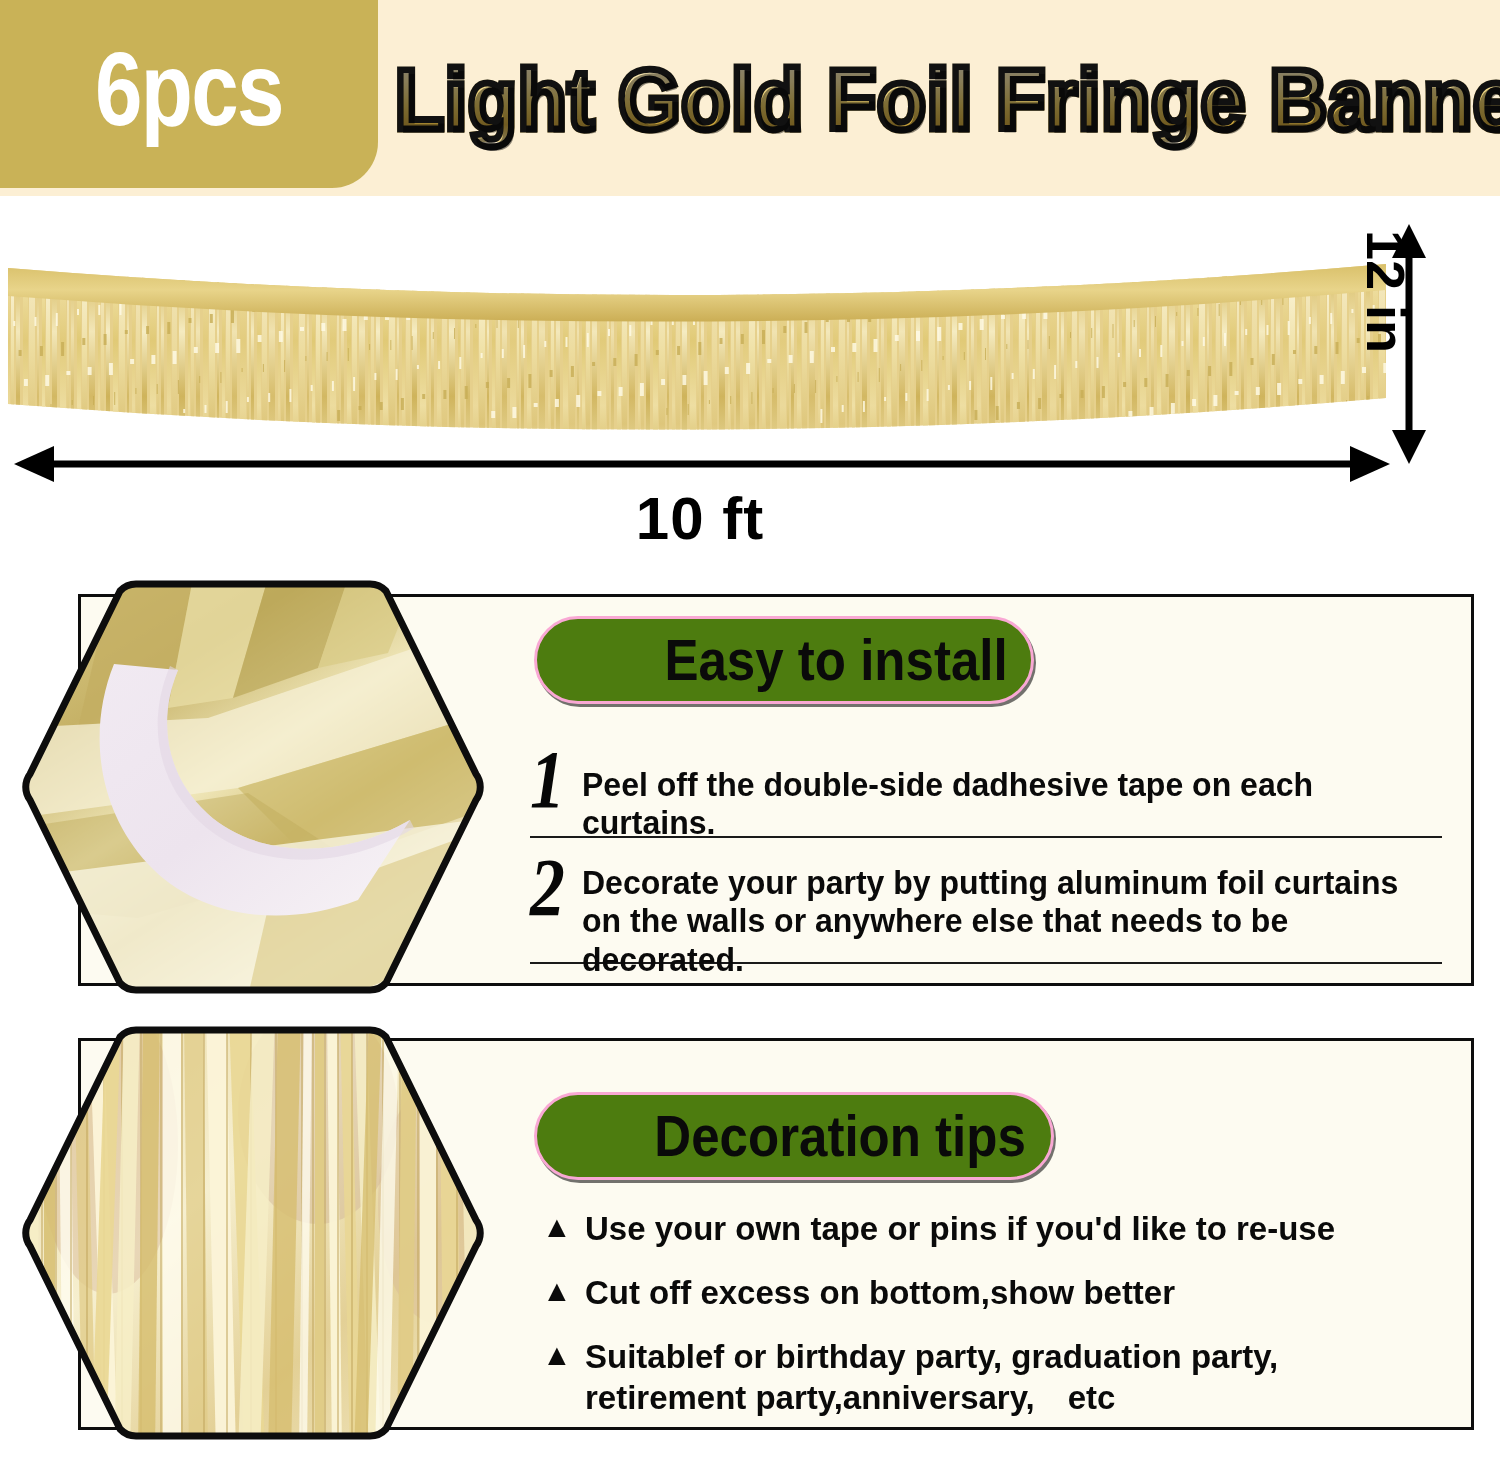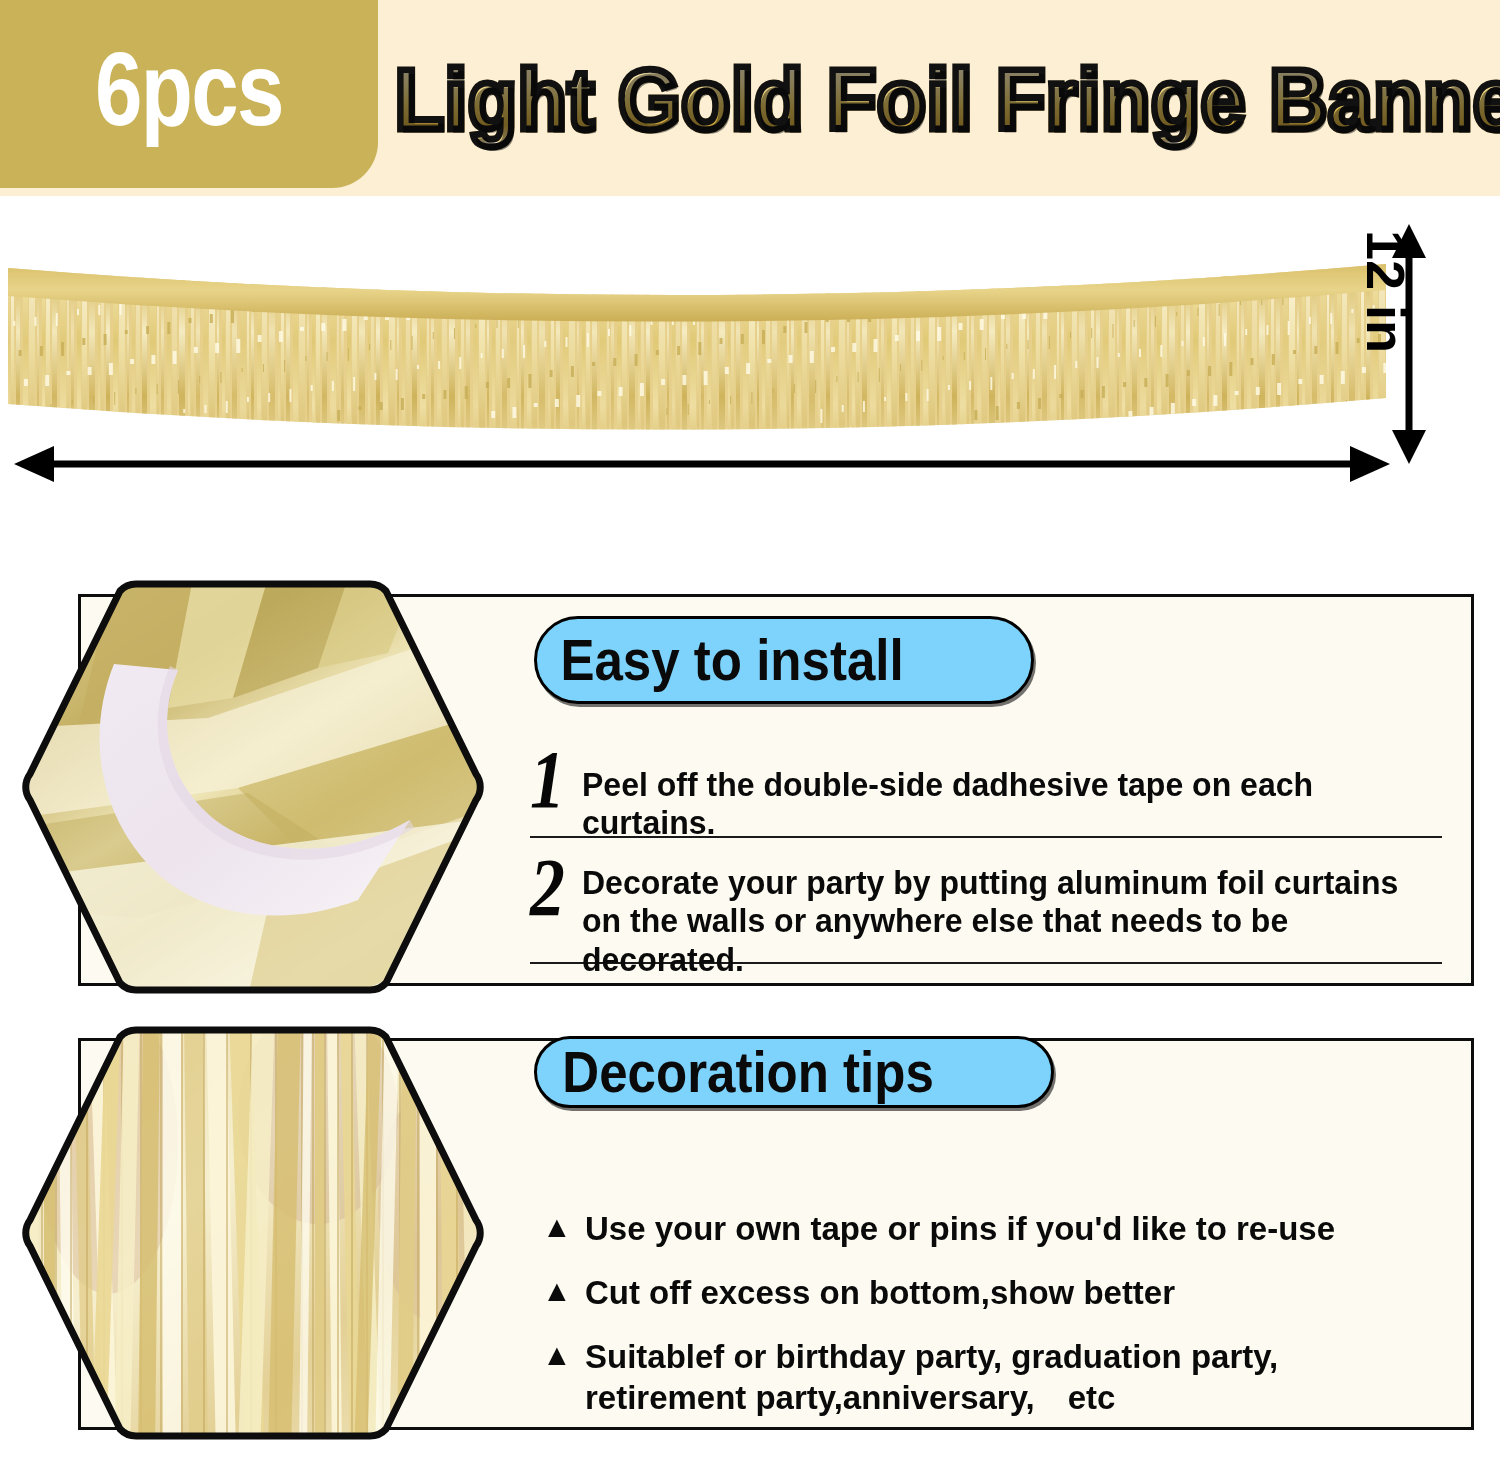--- a/index.html
+++ b/index.html
@@ -108,38 +108,38 @@
     width:470px;height:418px;
     z-index:5;
   }
   #hex-install{ left:18px; top:578px; }
   #hex-tips{    left:18px; top:1024px; }
   .hex svg{display:block;width:470px;height:418px;}
 
   
   .pill{
     position:absolute;
-    background:#7dd3fc;
-    border:3px solid #000000;
+    background:#4d7c0f;
+    border:3px solid #f9a8d4;
     border-radius:999px;
-    display:flex;align-items:center;justify-content:flex-start;
+    display:flex;align-items:center;justify-content:flex-end;
     box-sizing:border-box;
     box-shadow:2px 3px 0 rgba(0,0,0,0.55);
   }
   .pill-text{
     font-family:"Liberation Sans Narrow","Liberation Sans",sans-serif;
     font-weight:bold;
     color:#0a0a0a;
     line-height:1;
     transform:scaleX(0.88);
     white-space:nowrap;
   }
   #pill-install{ left:534px; top:616px; width:500px; height:88px; }
   #pill-install .pill-text{ font-size:58px; }
-  #pill-tips{ left:534px; top:1036px; width:520px; height:72px; }
+  #pill-tips{ left:534px; top:1092px; width:520px; height:88px; }
   #pill-tips .pill-text{ font-size:58px; }
 
   
   .step{
     position:absolute;
     left:530px;
     display:flex;
     align-items:flex-start;
     border-bottom:2px solid #1a1a1a;
     box-sizing:border-box;
@@ -753,20 +753,21 @@
   </div>
   <div class="dim-v-label">12 in</div>
 
   <div class="dim-h">
     <svg width="1376" height="44" viewBox="0 0 1376 44" preserveAspectRatio="none">
       <line x1="26" y1="22" x2="1350" y2="22" stroke="#000" stroke-width="7"></line>
       <polygon points="0,22 40,4 40,40" fill="#000"></polygon>
       <polygon points="1376,22 1336,4 1336,40" fill="#000"></polygon>
     </svg>
   </div>
+  <div class="dim-h-label">10 ft</div>
 </div>
 
 <div class="panel" id="panel-install"></div>
 
 <div class="hex" id="hex-install">
   <svg viewBox="0 0 470 418">
     <defs>
       <clipPath id="hexclip1">
         <path d="M118,6 H352 A22,22 0 0 1 368,13 L458,196 A22,22 0 0 1 458,222 L368,405 A22,22 0 0 1 352,412 H118 A22,22 0 0 1 102,405 L12,222 A22,22 0 0 1 12,196 L102,13 A22,22 0 0 1 118,6 Z"></path>
       </clipPath>

